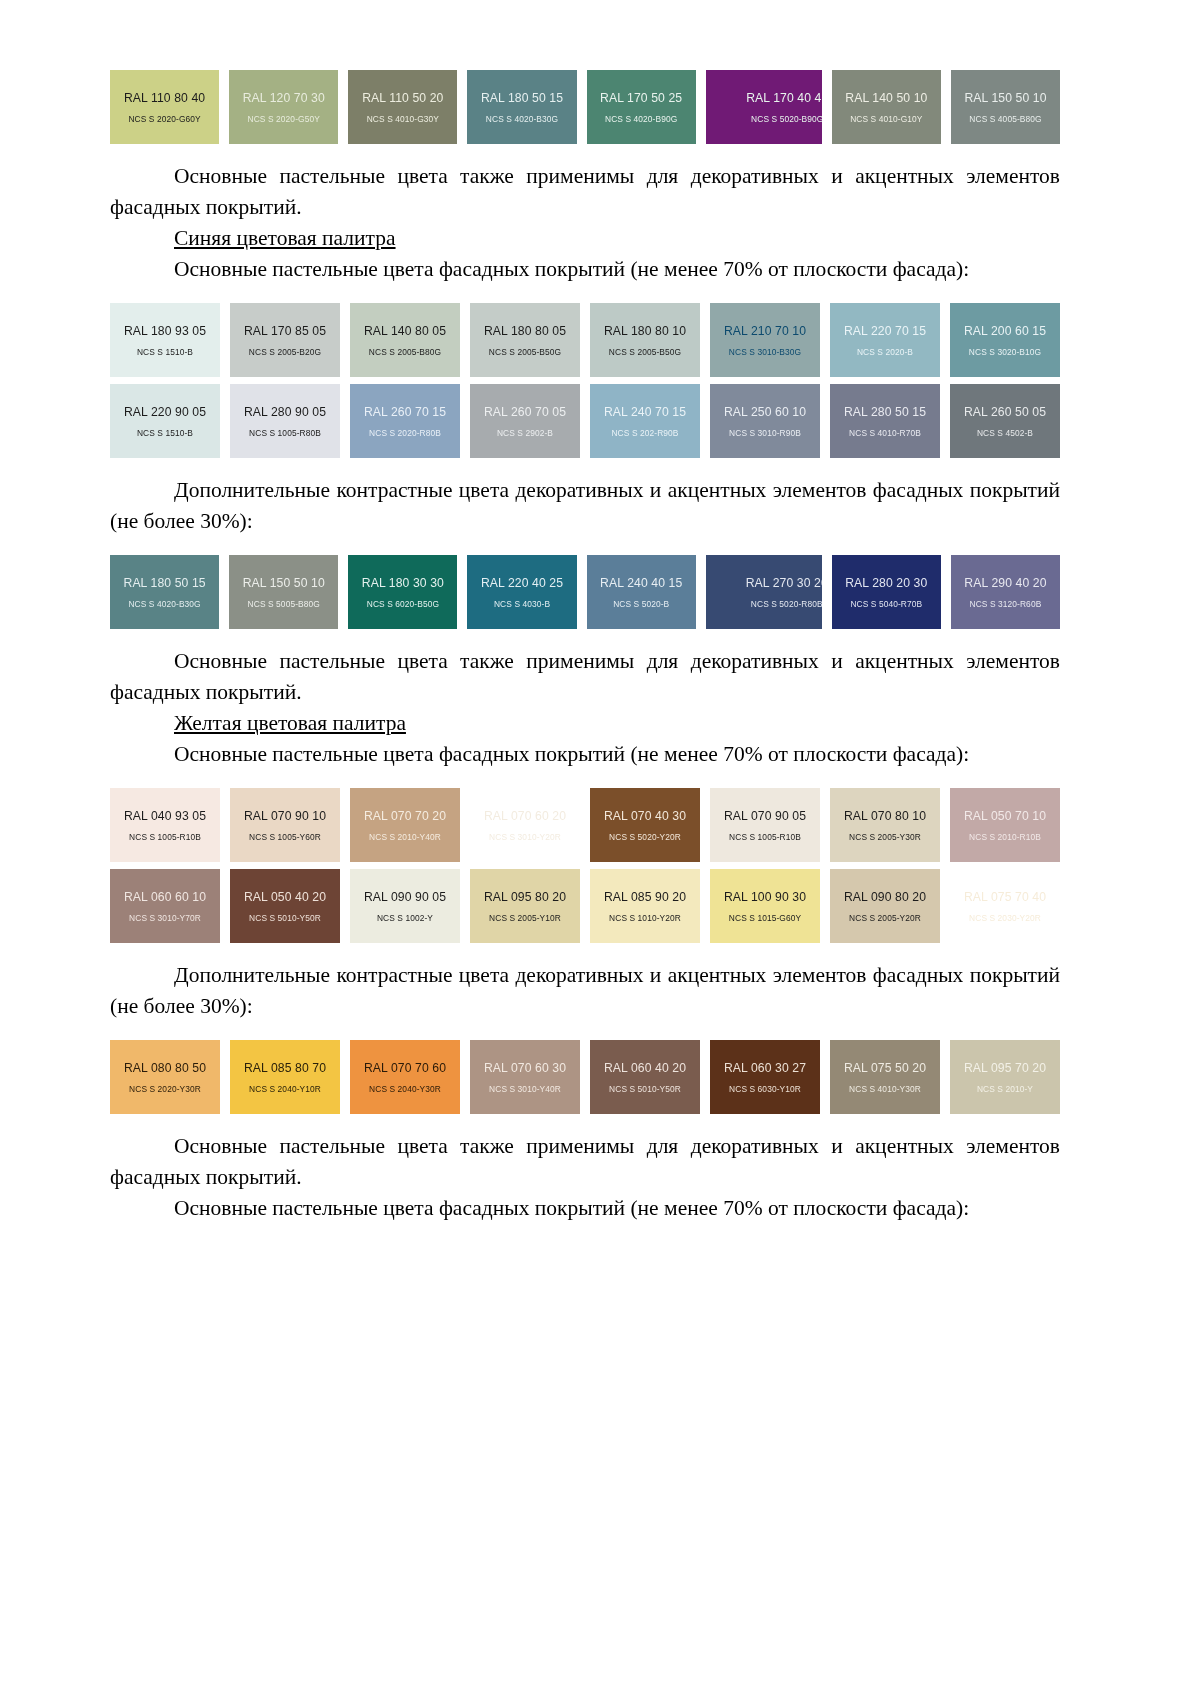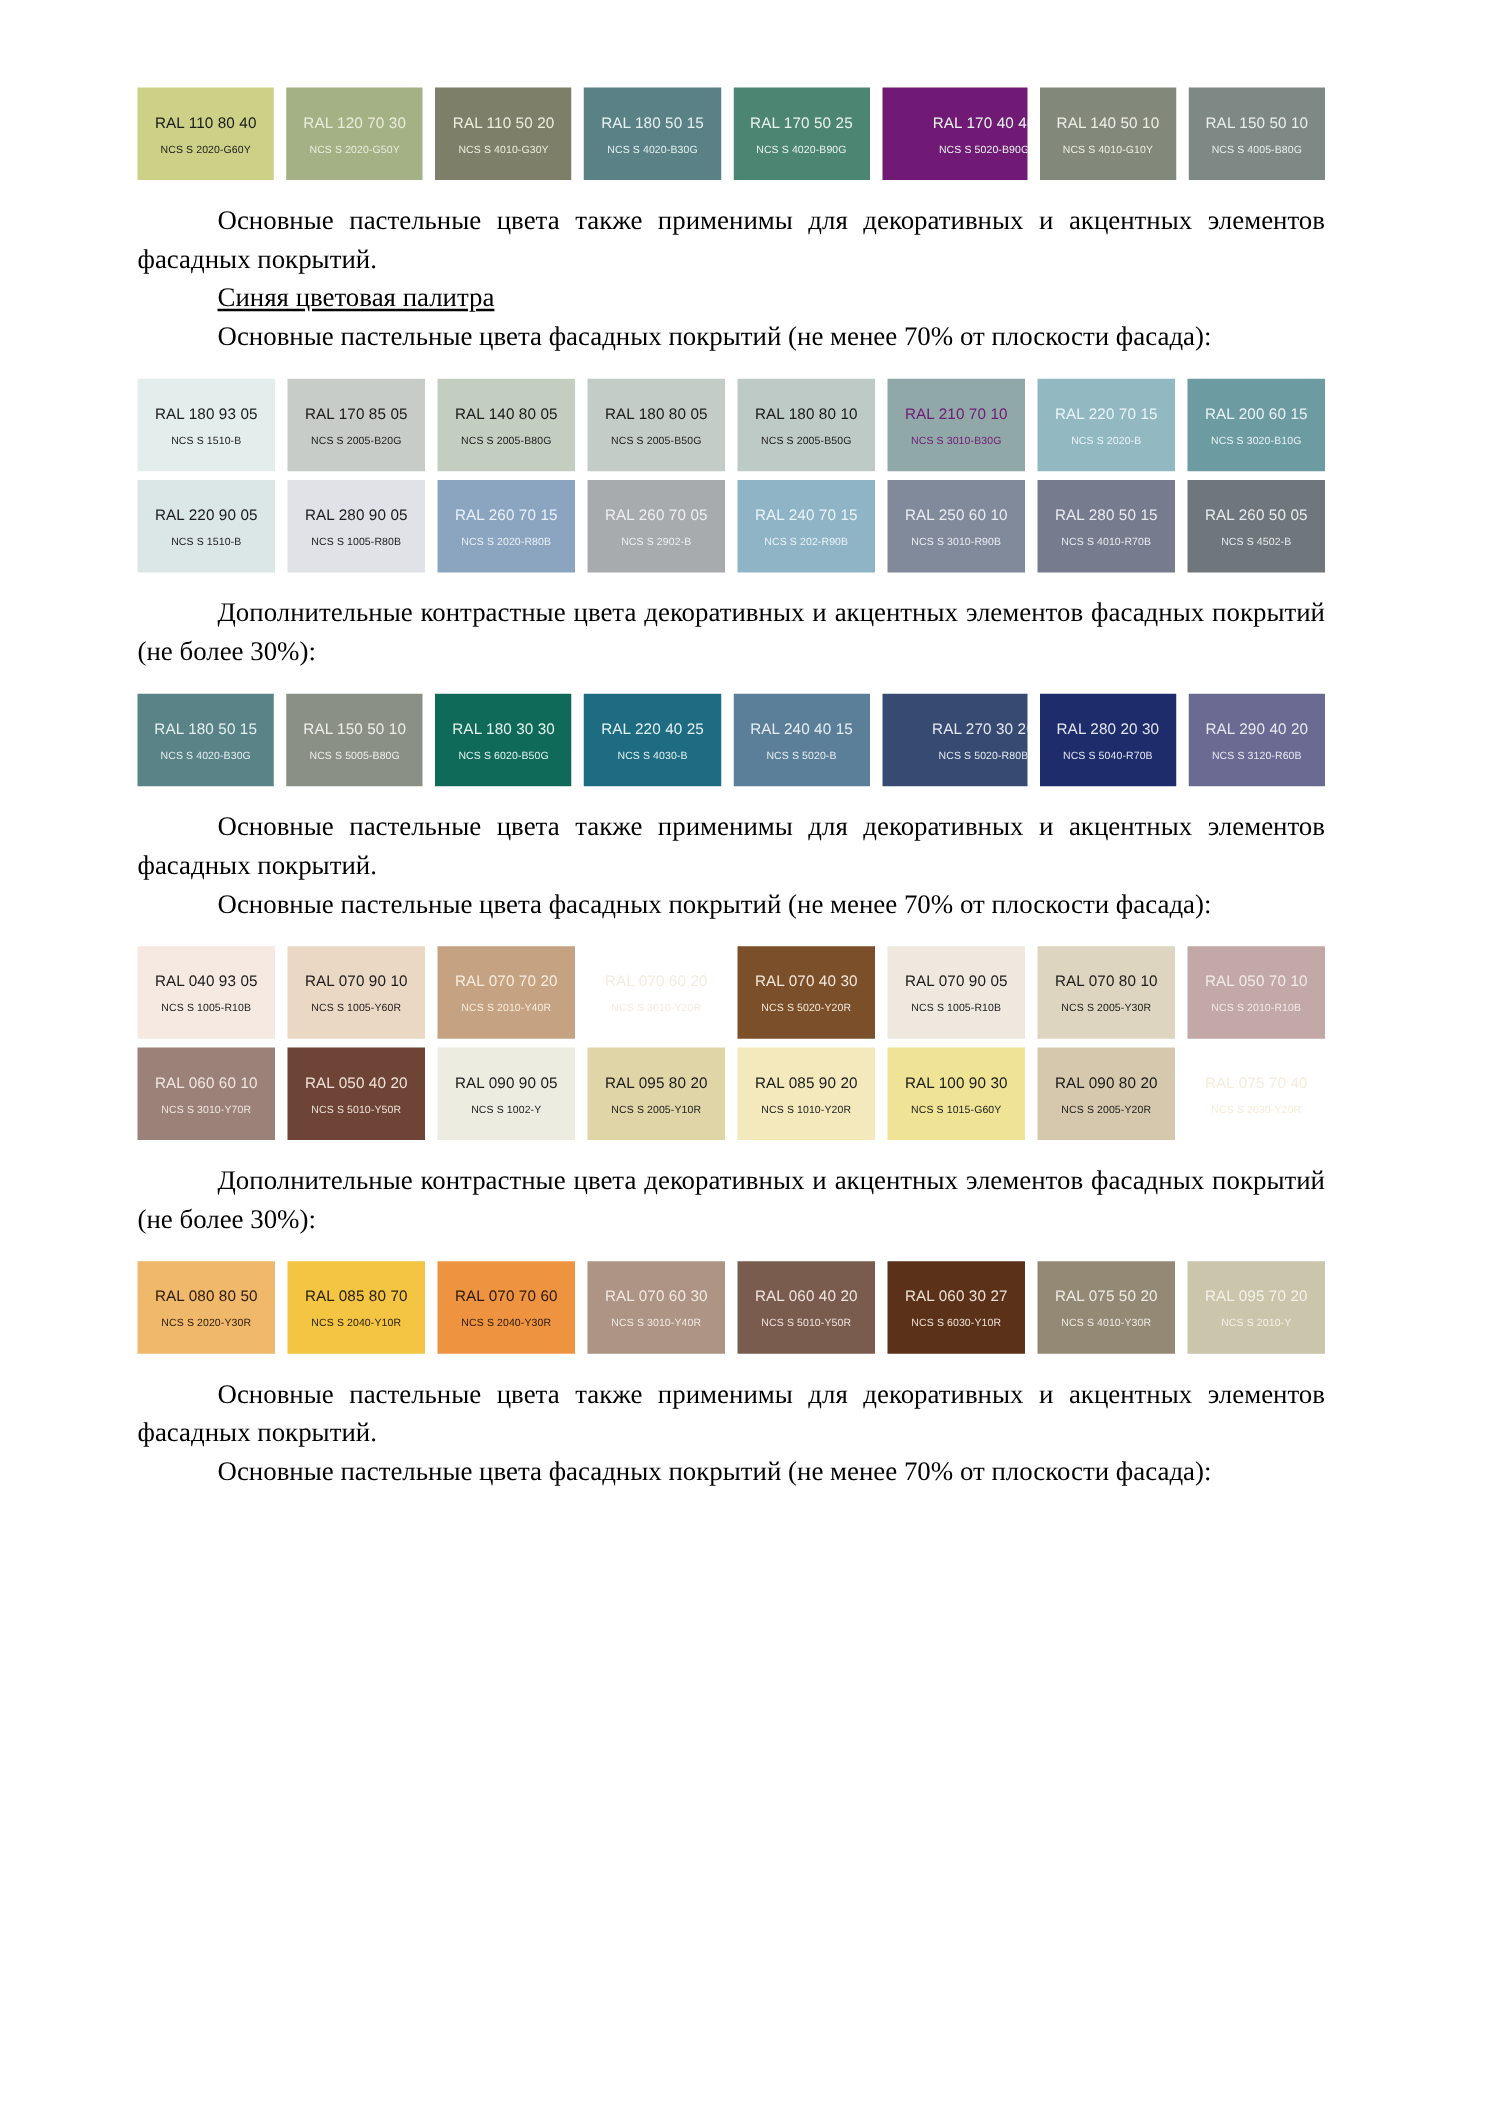--- a/index.html
+++ b/index.html
@@ -160,21 +160,21 @@
           <div class="ncs">NCS S 2005-B80G</div>
         </div>
         <div class="swatch" style="background: rgb(196, 204, 200); color: rgb(28, 28, 28);">
           <div class="ral">RAL 180 80 05</div>
           <div class="ncs">NCS S 2005-B50G</div>
         </div>
         <div class="swatch" style="background: rgb(189, 202, 198); color: rgb(28, 28, 28);">
           <div class="ral">RAL 180 80 10</div>
           <div class="ncs">NCS S 2005-B50G</div>
         </div>
-        <div class="swatch" style="background: rgb(145, 168, 169); color: #701a75;">
+        <div class="swatch" style="background: rgb(145, 168, 169); color: #0c4a6e;">
           <div class="ral">RAL 210 70 10</div>
           <div class="ncs">NCS S 3010-B30G</div>
         </div>
         <div class="swatch" style="background: rgb(146, 184, 194); color: rgb(234, 244, 247);">
           <div class="ral">RAL 220 70 15</div>
           <div class="ncs">NCS S 2020-B</div>
         </div>
         <div class="swatch" style="background: rgb(109, 155, 162); color: rgb(232, 242, 244);">
           <div class="ral">RAL 200 60 15</div>
           <div class="ncs">NCS S 3020-B10G</div>
@@ -247,20 +247,21 @@
           <div class="ncs">NCS S 5040-R70B</div>
         </div>
         <div class="swatch" style="background: rgb(106, 106, 146); color: rgb(232, 232, 240);">
           <div class="ral">RAL 290 40 20</div>
           <div class="ncs">NCS S 3120-R60B</div>
         </div>
       </div>
 
     <p class="para gap-top">Основные пастельные цвета также применимы для декоративных и акцентных элементов фасадных покрытий.</p>
 
+    <h3 class="subhead">Желтая цветовая палитра</h3>
 
     <p class="para">Основные пастельные цвета фасадных покрытий (не менее 70% от плоскости фасада):</p>
 
     <div class="swatch-row block-top" id="row-yellow-pastel-1">
         <div class="swatch" style="background: rgb(246, 233, 226); color: rgb(28, 28, 28);">
           <div class="ral">RAL 040 93 05</div>
           <div class="ncs">NCS S 1005-R10B</div>
         </div>
         <div class="swatch" style="background: rgb(234, 216, 197); color: rgb(28, 28, 28);">
           <div class="ral">RAL 070 90 10</div>

